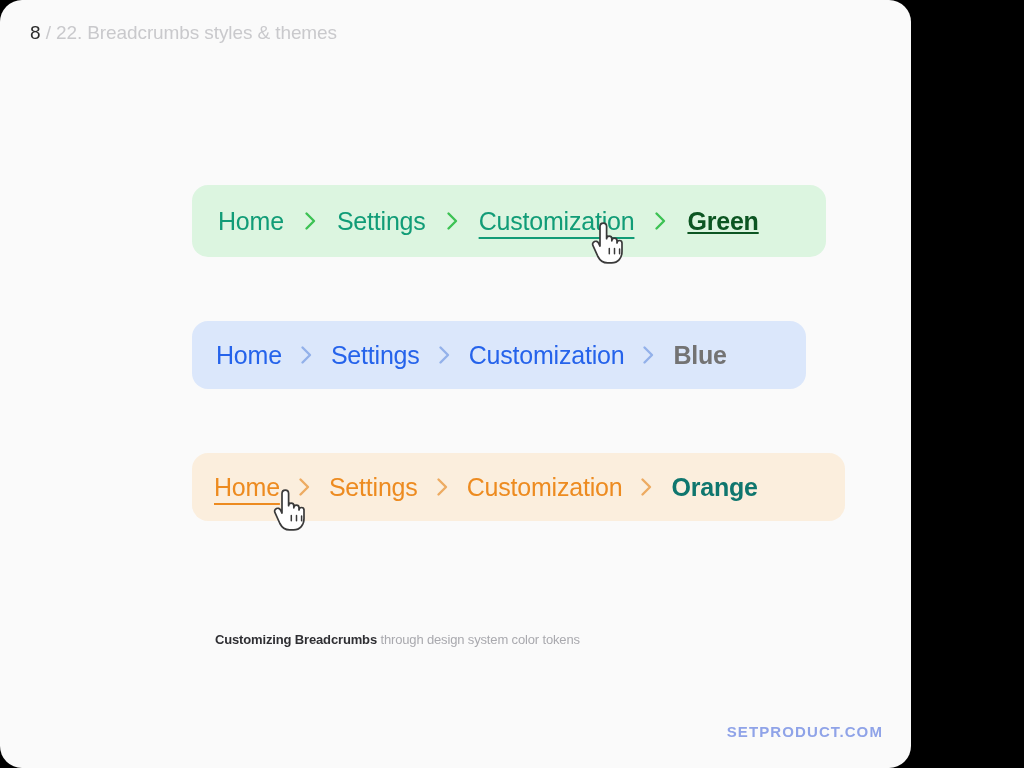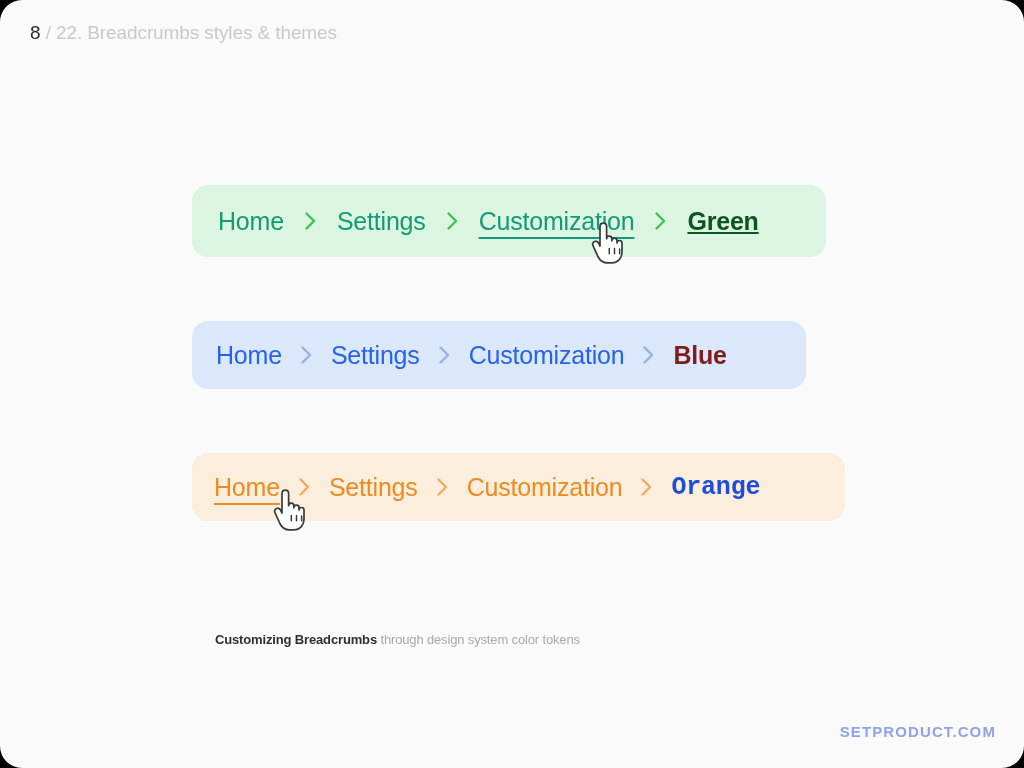--- a/index.html
+++ b/index.html
@@ -8,21 +8,21 @@
     width: 1024px;
     height: 768px;
     overflow: hidden;
     background: #000000;
     font-family: "Liberation Sans", sans-serif;
   }
 
   #slide {
     position: absolute;
     left: 0; top: 0;
-    width: 1024px;
+    width: 911px;
     height: 768px;
     background: #fafafa;
     border-radius: 22px;
     overflow: hidden;
   }
 
   
   .slide-header {
     position: absolute;
     left: 30px;
@@ -93,33 +93,33 @@
 
   
   #bar-blue {
     left: 192px; top: 321px;
     width: 614px; height: 68px;
     background: #dbe7fb;
     padding: 0 24px;
     gap: 18px;
   }
   #bar-blue .crumb-item.is-link { color: #2563eb; }
-  #bar-blue .crumb-item.is-current { color: #7f1d1d; }
+  #bar-blue .crumb-item.is-current { color: #737373; }
   #bar-blue .crumb-sep { color: #93b1ea; }
 
   
   #bar-orange {
     left: 192px; top: 453px;
     width: 653px; height: 68px;
     background: #fbeedd;
     padding: 0 22px;
     gap: 18px;
   }
   #bar-orange .crumb-item.is-link { color: #ed8b20; }
-  #bar-orange .crumb-item.is-current { color: #1d4ed8; font-family: Liberation Mono, monospace; }
+  #bar-orange .crumb-item.is-current { color: #0f766e; }
   #bar-orange .crumb-sep { color: #edab62; }
 
   
   .cursor {
     position: absolute;
     width: 34px;
     height: 44px;
     pointer-events: none;
   }
   #cursor-green { left: 589px; top: 222px; }

